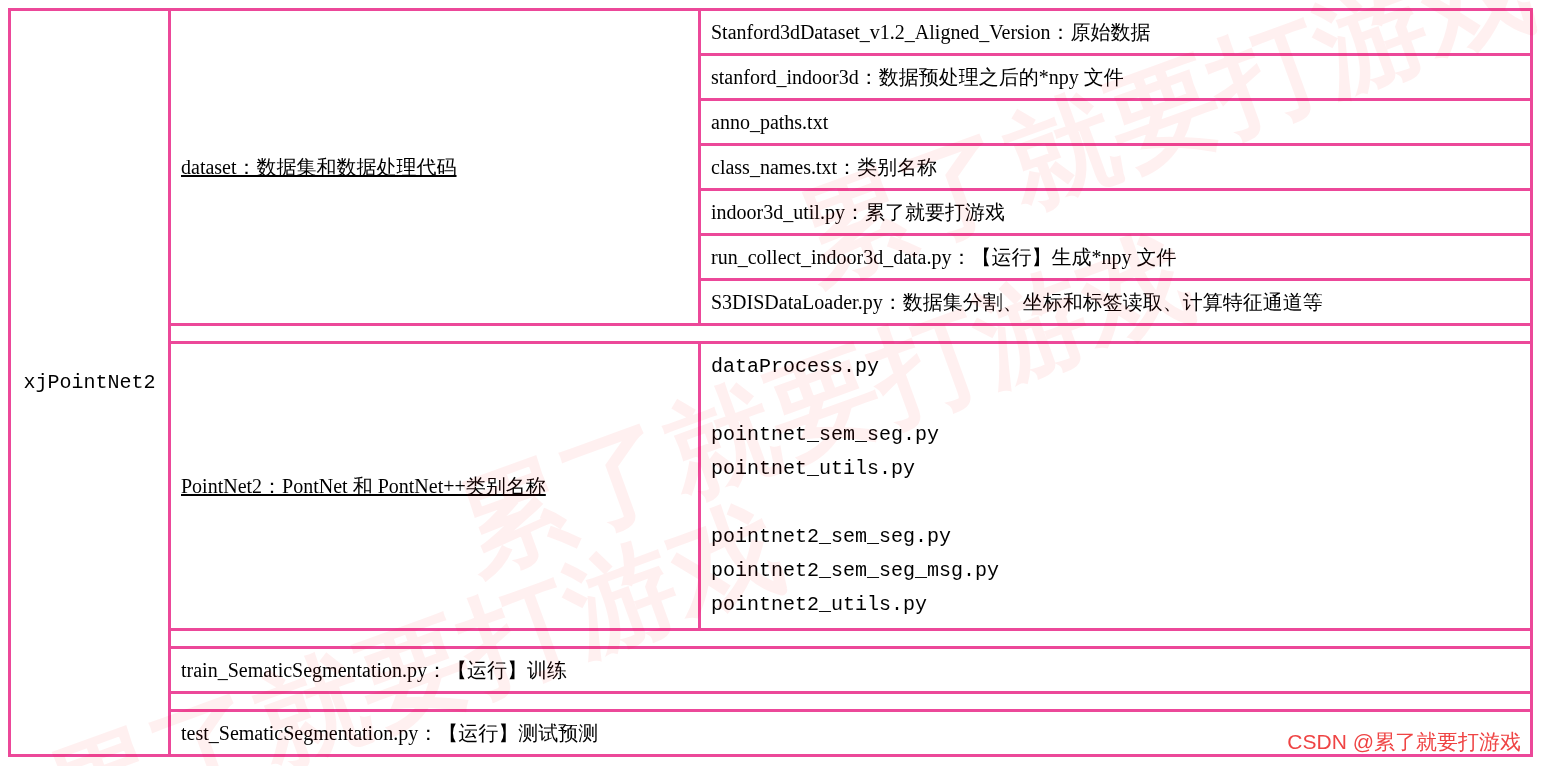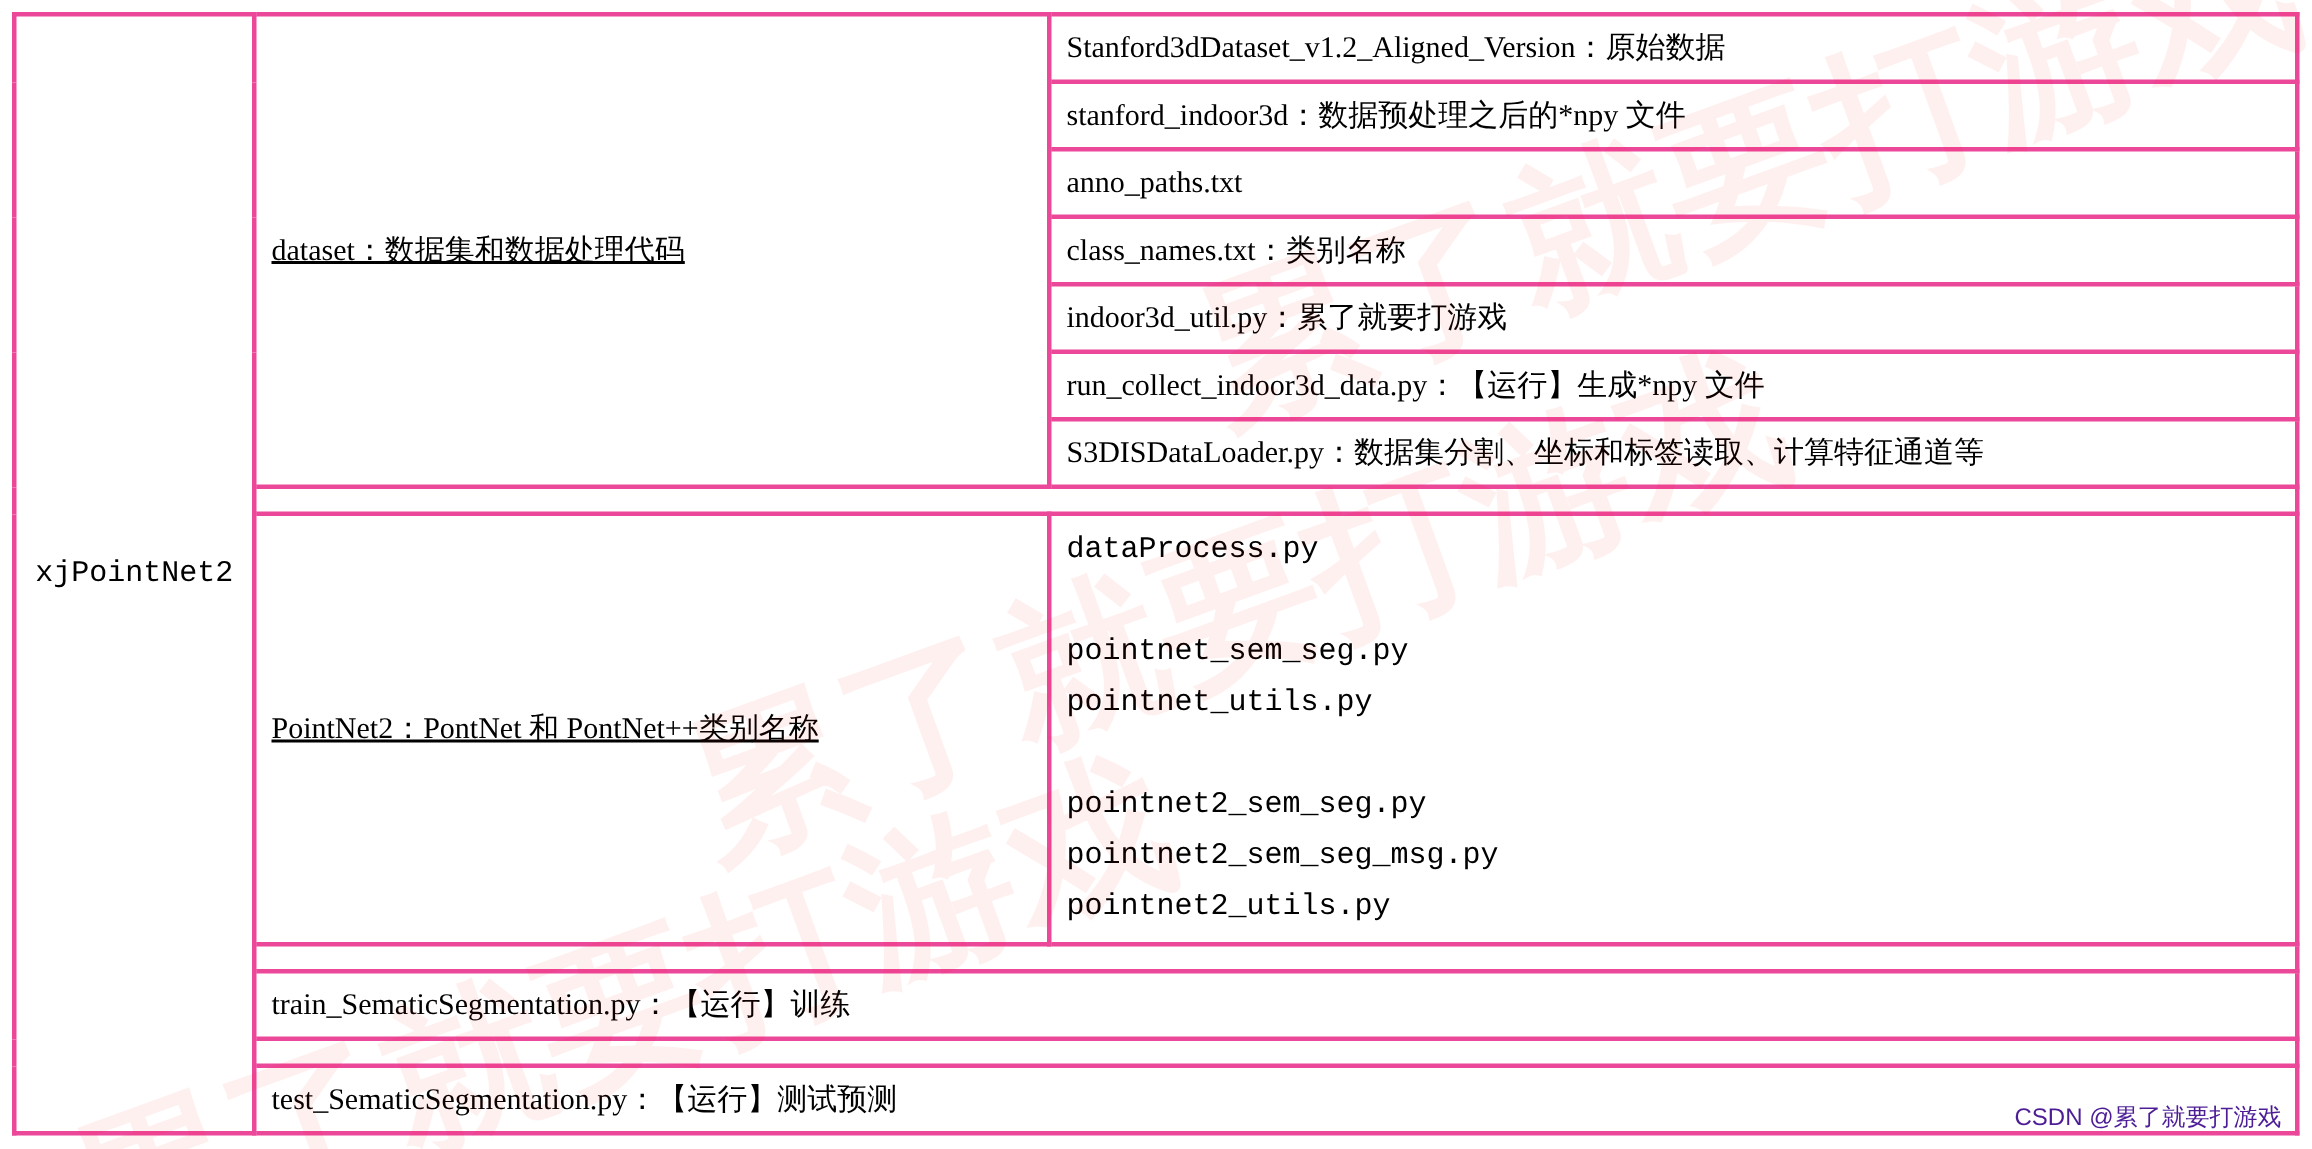--- a/index.html
+++ b/index.html
@@ -56,22 +56,22 @@
       white-space: nowrap;
       transform: rotate(-20deg);
     }
     .wm1 { top: 40px; left: 780px; }
     .wm2 { top: 330px; left: 440px; }
     .wm3 { top: 600px; left: 30px; }
     .attribution {
       position: absolute;
       bottom: 10px;
       right: 20px;
-      font-size: 16px;
-      color: #4c1d95;
+      font-size: 21px;
+      color: #ef4444;
       font-family: "Microsoft YaHei", sans-serif;
       pointer-events: none;
     }
   </style>
 </head>
 <body>
 
 <div class="watermark wm1">累了就要打游戏</div>
 <div class="watermark wm2">累了就要打游戏</div>
 <div class="watermark wm3">累了就要打游戏</div>

